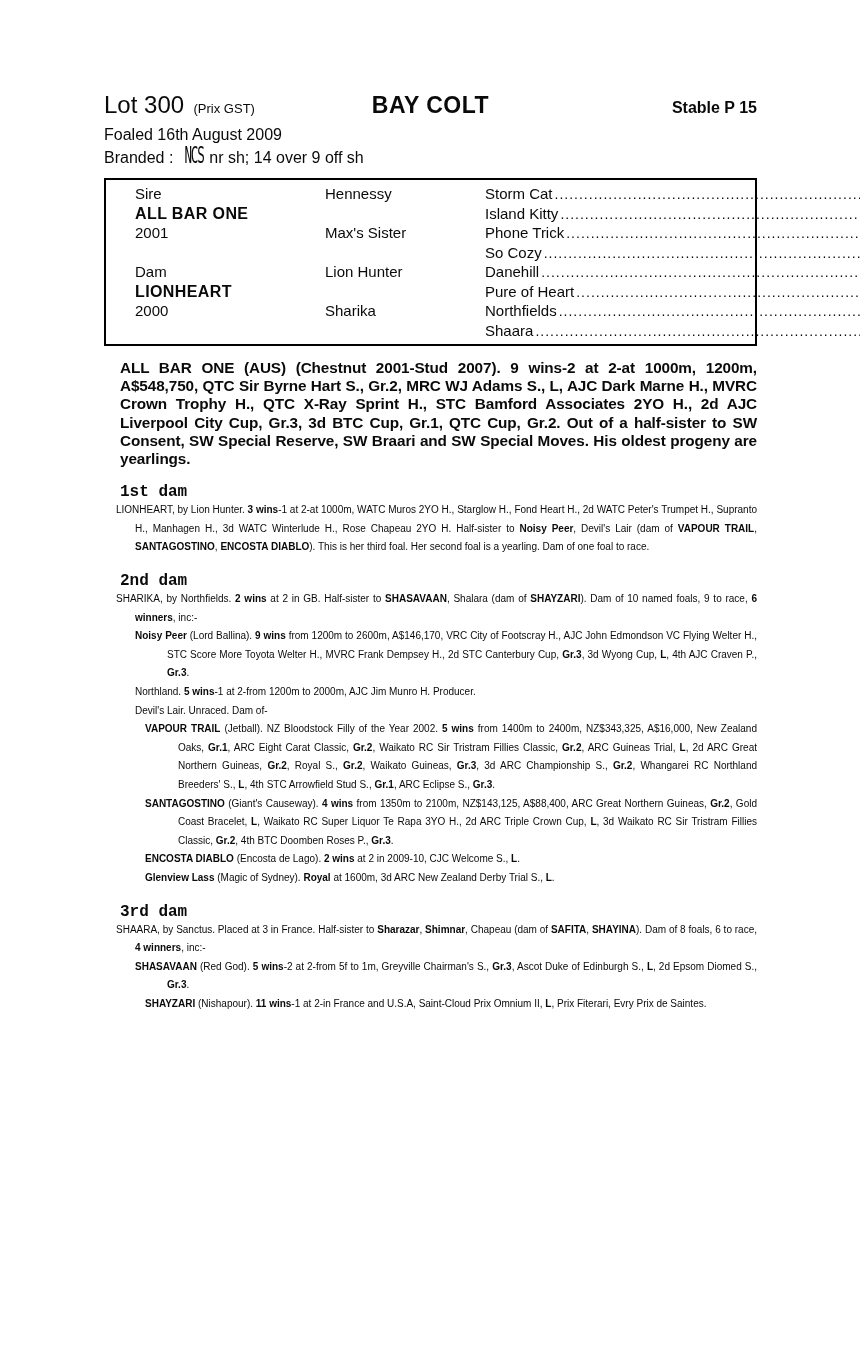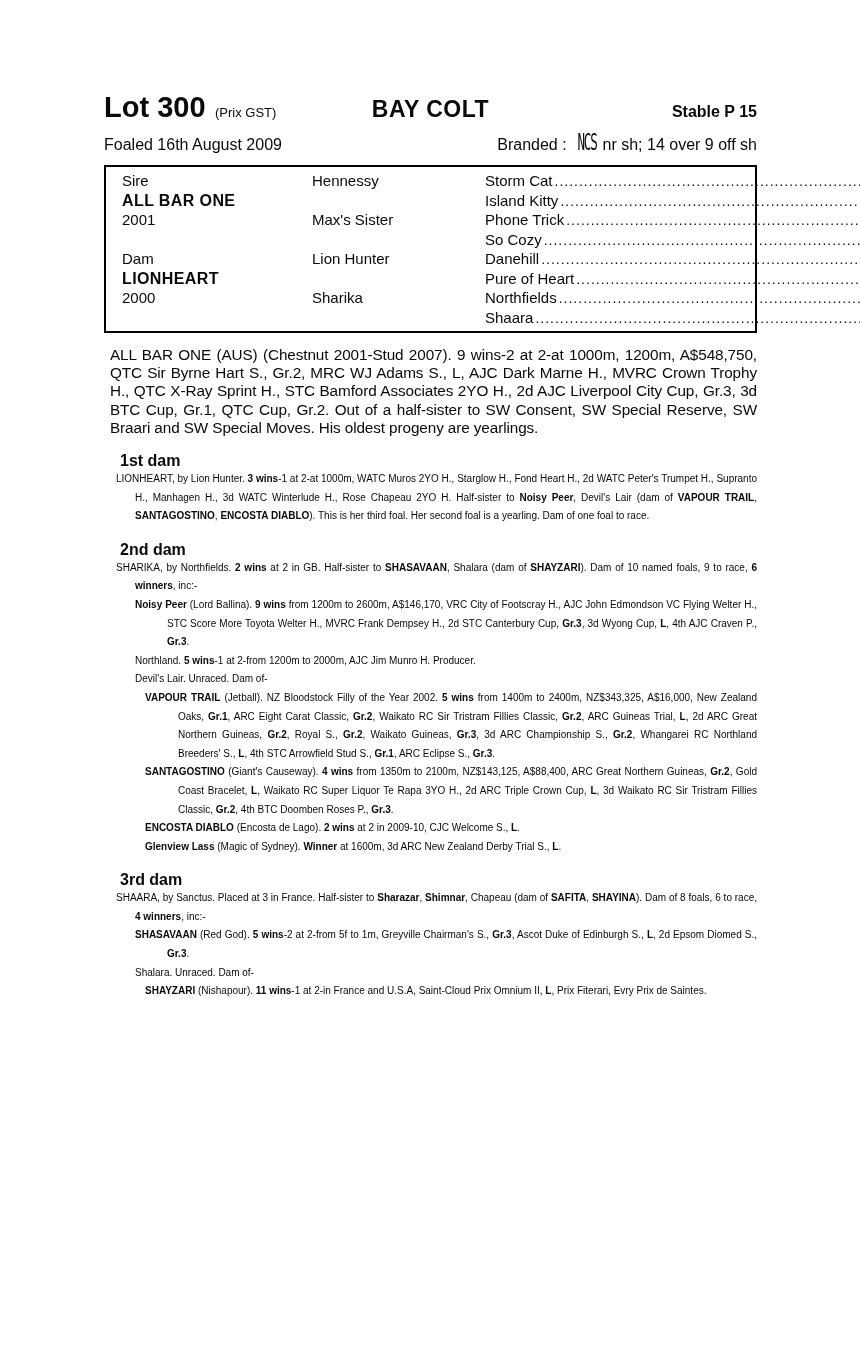--- a/index.html
+++ b/index.html
@@ -7,44 +7,44 @@
   body {
     width: 860px; height: 1356px; background: #ffffff; color: #0a0a0a;
     font-family: "Liberation Sans", "DejaVu Sans", sans-serif;
   }
   .page { padding: 86px 103px 40px 104px; }
 
   .account { font-size: 16px; font-weight: 700; text-align: center; }
 
   .lotrow { display: grid; grid-template-columns: 1fr auto 1fr; align-items: baseline; margin-top: 5px; }
   .lot-left { justify-self: start; white-space: nowrap; }
-  .lot { font-size: 29px; font-weight: 700; }
+  .lot { font-size: 24px; font-weight: 400; }
   .gst { font-size: 13px; margin-left: 5px; }
   .title { font-size: 23px; font-weight: 700; letter-spacing: .5px; }
   .stable { justify-self: end; font-size: 16px; font-weight: 700; }
 
-  .foaledrow { display: flex; justify-content: space-between; align-items: baseline; font-size: 16px; margin-top: 7px; }
+  .foaledrow { display: flex; justify-content: space-between; align-items: baseline; font-size: 16px; margin-top: 7px; flex-direction: column; }
   .branded { white-space: nowrap; }
   .brandwrap { display: inline-block; width: 27px; text-align: center; vertical-align: baseline; }
   .brand { display: inline-block; font-family: "DejaVu Sans Mono", monospace; font-size: 21px;
            letter-spacing: -2px; transform: scale(.60, 1.08); transform-origin: center bottom; }
 
   .pedigree { margin-top: 10px; border: 2px solid #000; display: grid;
               grid-template-columns: 190px 173px 1fr; padding: 4px 8px 4px 0; }
   .lh { height: 19.5px; line-height: 19.5px; font-size: 15px; white-space: nowrap; overflow: hidden; }
-  .pcol1 .lh, .pcol2 .lh { padding-left: 16px; }
+  .pcol1 .lh, .pcol2 .lh { padding-left: 16px; margin-left: 13px; }
   .pcol3 .lh { display: flex; align-items: baseline; padding-left: 16px; }
   .bigname { font-weight: 700; font-size: 16px; letter-spacing: .4px; }
   .leader { flex: 1 1 auto; overflow: hidden; white-space: nowrap; margin: 0 2px; }
   .leader::after { content: "......................................................................................"; letter-spacing: 1px; font-size: 14px; }
 
-  .sire-summary { margin: 13px 0 0 6px; font-size: 15.3px; line-height: 18.2px; font-weight: 400;
+  .sire-summary { margin: 13px 0 0 16px; font-size: 15.3px; line-height: 18.2px; font-weight: 700;
                   text-align: justify; letter-spacing: -0.1px; }
 
-  .sec-head { margin: 15px 0 0 16px; font-size: 16px; font-weight: 700; }
+  .sec-head { margin: 15px 0 0 16px; font-size: 16px; font-weight: 700; font-family: Liberation Mono, monospace; }
   .entry { margin: 0 0 0 12px; font-size: 10px; line-height: 18.6px; text-align: justify; }
   .lvl0 { padding-left: 19px; text-indent: -19px; }
   .lvl1 { padding-left: 51px; text-indent: -32px; }
   .lvl2 { padding-left: 62px; text-indent: -33px; }
   .b { font-weight: 700; }
 </style>
 </head>
 <body>
 
 <div class="page">
@@ -130,24 +130,23 @@
 
   <div class="section">
     <div class="sec-head">2nd dam</div>
     <p class="entry lvl0"><span>SHARIKA, by Northfields. </span><span class="b">2 wins</span><span> at 2 in GB. Half-sister to </span><span class="b">SHASAVAAN</span><span>, Shalara (dam of </span><span class="b">SHAYZARI</span><span>). Dam of 10 named foals, 9 to race, </span><span class="b">6 winners</span><span>, inc:-</span></p>
     <p class="entry lvl1"><span class="b">Noisy Peer</span><span> (Lord Ballina). </span><span class="b">9 wins</span><span> from 1200m to 2600m, A$146,170, VRC City of Footscray H., AJC John Edmondson VC Flying Welter H., STC Score More Toyota Welter H., MVRC Frank Dempsey H., 2d STC Canterbury Cup, </span><span class="b">Gr.3</span><span>, 3d Wyong Cup, </span><span class="b">L</span><span>, 4th AJC Craven P., </span><span class="b">Gr.3</span><span>.</span></p>
     <p class="entry lvl1"><span>Northland. </span><span class="b">5 wins</span><span>-1 at 2-from 1200m to 2000m, AJC Jim Munro H. Producer.</span></p>
     <p class="entry lvl1"><span>Devil's Lair. Unraced. Dam of-</span></p>
     <p class="entry lvl2"><span class="b">VAPOUR TRAIL</span><span> (Jetball). NZ Bloodstock Filly of the Year 2002. </span><span class="b">5 wins</span><span> from 1400m to 2400m, NZ$343,325, A$16,000, New Zealand Oaks, </span><span class="b">Gr.1</span><span>, ARC Eight Carat Classic, </span><span class="b">Gr.2</span><span>, Waikato RC Sir Tristram Fillies Classic, </span><span class="b">Gr.2</span><span>, ARC Guineas Trial, </span><span class="b">L</span><span>, 2d ARC Great Northern Guineas, </span><span class="b">Gr.2</span><span>, Royal S., </span><span class="b">Gr.2</span><span>, Waikato Guineas, </span><span class="b">Gr.3</span><span>, 3d ARC Championship S., </span><span class="b">Gr.2</span><span>, Whangarei RC Northland Breeders' S., </span><span class="b">L</span><span>, 4th STC Arrowfield Stud S., </span><span class="b">Gr.1</span><span>, ARC Eclipse S., </span><span class="b">Gr.3</span><span>.</span></p>
     <p class="entry lvl2"><span class="b">SANTAGOSTINO</span><span> (Giant's Causeway). </span><span class="b">4 wins</span><span> from 1350m to 2100m, NZ$143,125, A$88,400, ARC Great Northern Guineas, </span><span class="b">Gr.2</span><span>, Gold Coast Bracelet, </span><span class="b">L</span><span>, Waikato RC Super Liquor Te Rapa 3YO H., 2d ARC Triple Crown Cup, </span><span class="b">L</span><span>, 3d Waikato RC Sir Tristram Fillies Classic, </span><span class="b">Gr.2</span><span>, 4th BTC Doomben Roses P., </span><span class="b">Gr.3</span><span>.</span></p>
     <p class="entry lvl2"><span class="b">ENCOSTA DIABLO</span><span> (Encosta de Lago). </span><span class="b">2 wins</span><span> at 2 in 2009-10, CJC Welcome S., </span><span class="b">L</span><span>.</span></p>
-    <p class="entry lvl2"><span class="b">Glenview Lass</span><span> (Magic of Sydney). </span><span class="b">Winner</span><span> at 1600m, 3d ARC New Zealand Derby Trial S., </span><span class="b">L</span><span>.</span></p>
+    <p class="entry lvl2"><span class="b">Glenview Lass</span><span> (Magic of Sydney). </span><span class="b">Royal</span><span> at 1600m, 3d ARC New Zealand Derby Trial S., </span><span class="b">L</span><span>.</span></p>
   </div>
 
   <div class="section">
     <div class="sec-head">3rd dam</div>
     <p class="entry lvl0"><span>SHAARA, by Sanctus. Placed at 3 in France. Half-sister to </span><span class="b">Sharazar</span><span>, </span><span class="b">Shimnar</span><span>, Chapeau (dam of </span><span class="b">SAFITA</span><span>, </span><span class="b">SHAYINA</span><span>). Dam of 8 foals, 6 to race, </span><span class="b">4 winners</span><span>, inc:-</span></p>
     <p class="entry lvl1"><span class="b">SHASAVAAN</span><span> (Red God). </span><span class="b">5 wins</span><span>-2 at 2-from 5f to 1m, Greyville Chairman's S., </span><span class="b">Gr.3</span><span>, Ascot Duke of Edinburgh S., </span><span class="b">L</span><span>, 2d Epsom Diomed S., </span><span class="b">Gr.3</span><span>.</span></p>
-    <p class="entry lvl1"><span>Shalara. Unraced. Dam of-</span></p>
     <p class="entry lvl2"><span class="b">SHAYZARI</span><span> (Nishapour). </span><span class="b">11 wins</span><span>-1 at 2-in France and U.S.A, Saint-Cloud Prix Omnium II, </span><span class="b">L</span><span>, Prix Fiterari, Evry Prix de Saintes.</span></p>
   </div>
 
 </div>
 
 </body></html>

